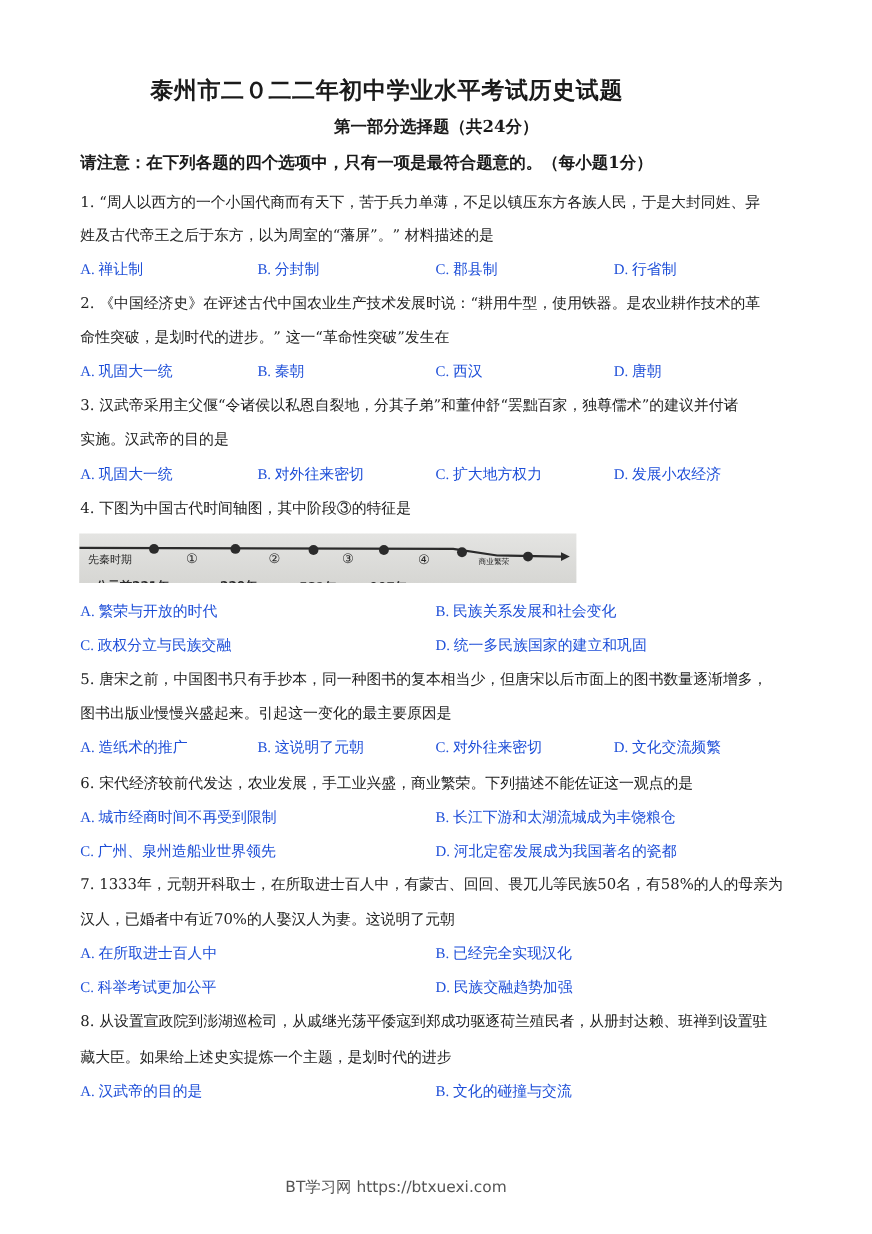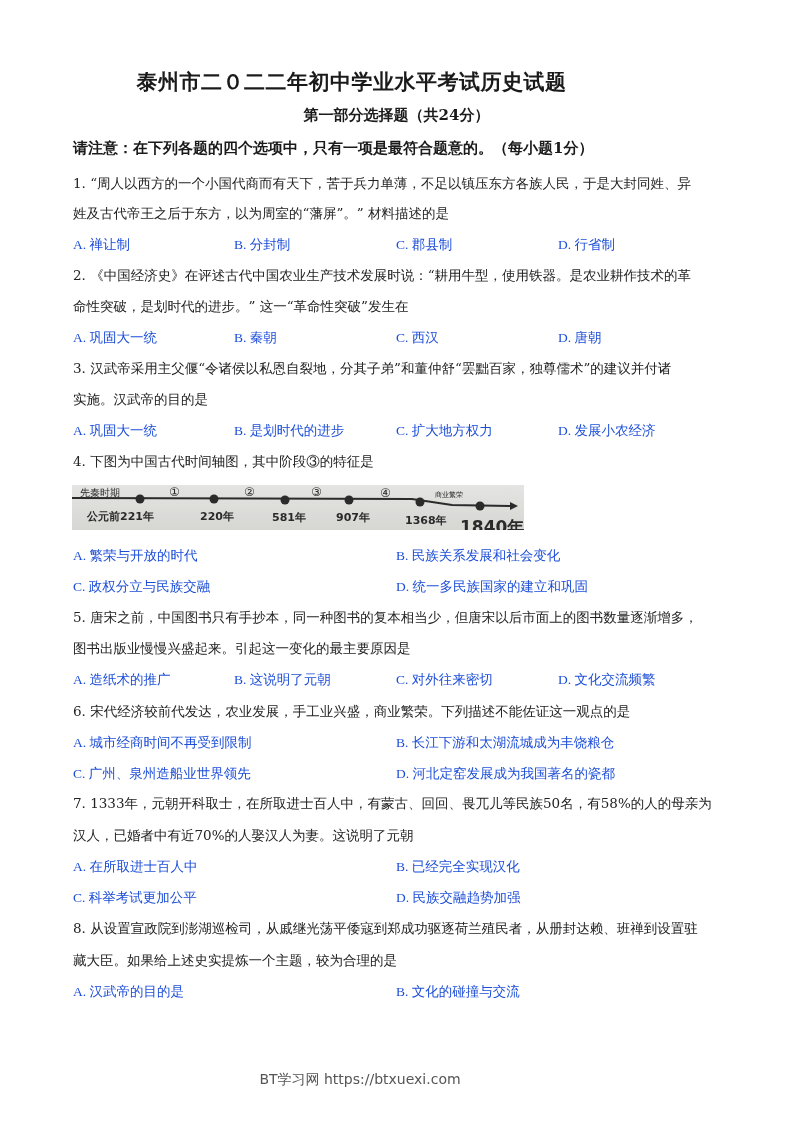--- a/index.html
+++ b/index.html
@@ -10,21 +10,21 @@
            font-size: 21px; font-weight: bold; letter-spacing: 0.5px; }
   .subtitle { position: absolute; top: 106px; left: 0; width: 793px; text-align: center;
               font-size: 15px; font-weight: bold; }
   .notice { position: absolute; top: 139px; left: 73px; font-size: 15px; font-weight: bold; white-space: nowrap; }
   .line { position: absolute; left: 73px; font-size: 13.5px; white-space: nowrap; color: #222; }
   .opt { position: absolute; font-size: 13.5px; white-space: nowrap; color: #1d4ed8; font-family: Liberation Serif, serif; }
   .timeline { position: absolute; left: 72px; top: 485px; width: 452px; height: 45px;
               background: linear-gradient(#e4e4e2, #d6d6d3); overflow: hidden; }
   .tl-axis { position: absolute; left: 0; top: 0; width: 452px; height: 45px; }
   .tl-label { position: absolute; font-family: "DejaVu Sans", "Liberation Sans", sans-serif;
-              font-weight: bold; color: #2a2a2a; white-space: nowrap; }
+              font-weight: bold; color: #2a2a2a; white-space: nowrap; margin-top: 16px; }
   .footer { position: absolute; top: 1071px; left: 0; width: 720px; text-align: center;
             font-family: "DejaVu Sans", "Liberation Sans", sans-serif; font-size: 14px; color: #555; }
 </style>
 </head>
 <body>
 
 <div class="page">
 
   <div class="title">泰州市二０二二年初中学业水平考试历史试题</div>
   <div class="subtitle">第一部分选择题（共24分）</div>
@@ -40,21 +40,21 @@
   <div class="line" style="top:267px">2. 《中国经济史》在评述古代中国农业生产技术发展时说：“耕用牛型，使用铁器。是农业耕作技术的革</div>
   <div class="line" style="top:298px">命性突破，是划时代的进步。” 这一“革命性突破”发生在</div>
   <div class="opt" style="top:329px;left:73px">A.  巩固大一统</div>
   <div class="opt" style="top:329px;left:234px">B.  秦朝</div>
   <div class="opt" style="top:329px;left:396px">C.  西汉</div>
   <div class="opt" style="top:329px;left:558px">D.  唐朝</div>
 
   <div class="line" style="top:360px">3. 汉武帝采用主父偃“令诸侯以私恩自裂地，分其子弟”和董仲舒“罢黜百家，独尊儒术”的建议并付诸</div>
   <div class="line" style="top:391px">实施。汉武帝的目的是</div>
   <div class="opt" style="top:422px;left:73px">A.  巩固大一统</div>
-  <div class="opt" style="top:422px;left:234px">B.  是划时代的进步</div>
+  <div class="opt" style="top:422px;left:234px">B.  对外往来密切</div>
   <div class="opt" style="top:422px;left:396px">C.  扩大地方权力</div>
   <div class="opt" style="top:422px;left:558px">D.  发展小农经济</div>
 
   <div class="line" style="top:453px">4. 下图为中国古代时间轴图，其中阶段③的特征是</div>
 
   <div class="timeline">
     <svg class="tl-axis" width="452" height="45" viewBox="0 0 452 45">
       <polyline points="0,13 340,14 380,20 438,21" fill="none" stroke="#2b2b2b" stroke-width="2"></polyline>
       <polygon points="438,17 446,21 438,25" fill="#2b2b2b"></polygon>
       <circle cx="68" cy="14" r="4.5" fill="#2b2b2b"></circle>
@@ -97,18 +97,18 @@
   <div class="opt" style="top:765px;left:396px">D.  河北定窑发展成为我国著名的瓷都</div>
 
   <div class="line" style="top:795px">7. 1333年，元朝开科取士，在所取进士百人中，有蒙古、回回、畏兀儿等民族50名，有58%的人的母亲为</div>
   <div class="line" style="top:827px">汉人，已婚者中有近70%的人娶汉人为妻。这说明了元朝</div>
   <div class="opt" style="top:858px;left:73px">A.  在所取进士百人中</div>
   <div class="opt" style="top:858px;left:396px">B.  已经完全实现汉化</div>
   <div class="opt" style="top:889px;left:73px">C.  科举考试更加公平</div>
   <div class="opt" style="top:889px;left:396px">D.  民族交融趋势加强</div>
 
   <div class="line" style="top:920px">8. 从设置宣政院到澎湖巡检司，从戚继光荡平倭寇到郑成功驱逐荷兰殖民者，从册封达赖、班禅到设置驻</div>
-  <div class="line" style="top:952px">藏大臣。如果给上述史实提炼一个主题，较为合理的是</div>
+  <div class="line" style="top:952px">藏大臣。如果给上述史实提炼一个主题，是划时代的进步</div>
   <div class="opt" style="top:983px;left:73px">A.  汉武帝的目的是</div>
   <div class="opt" style="top:983px;left:396px">B.  文化的碰撞与交流</div>
 
   <div class="footer">BT学习网 https://btxuexi.com</div>
 </div>
 
 </body></html>

